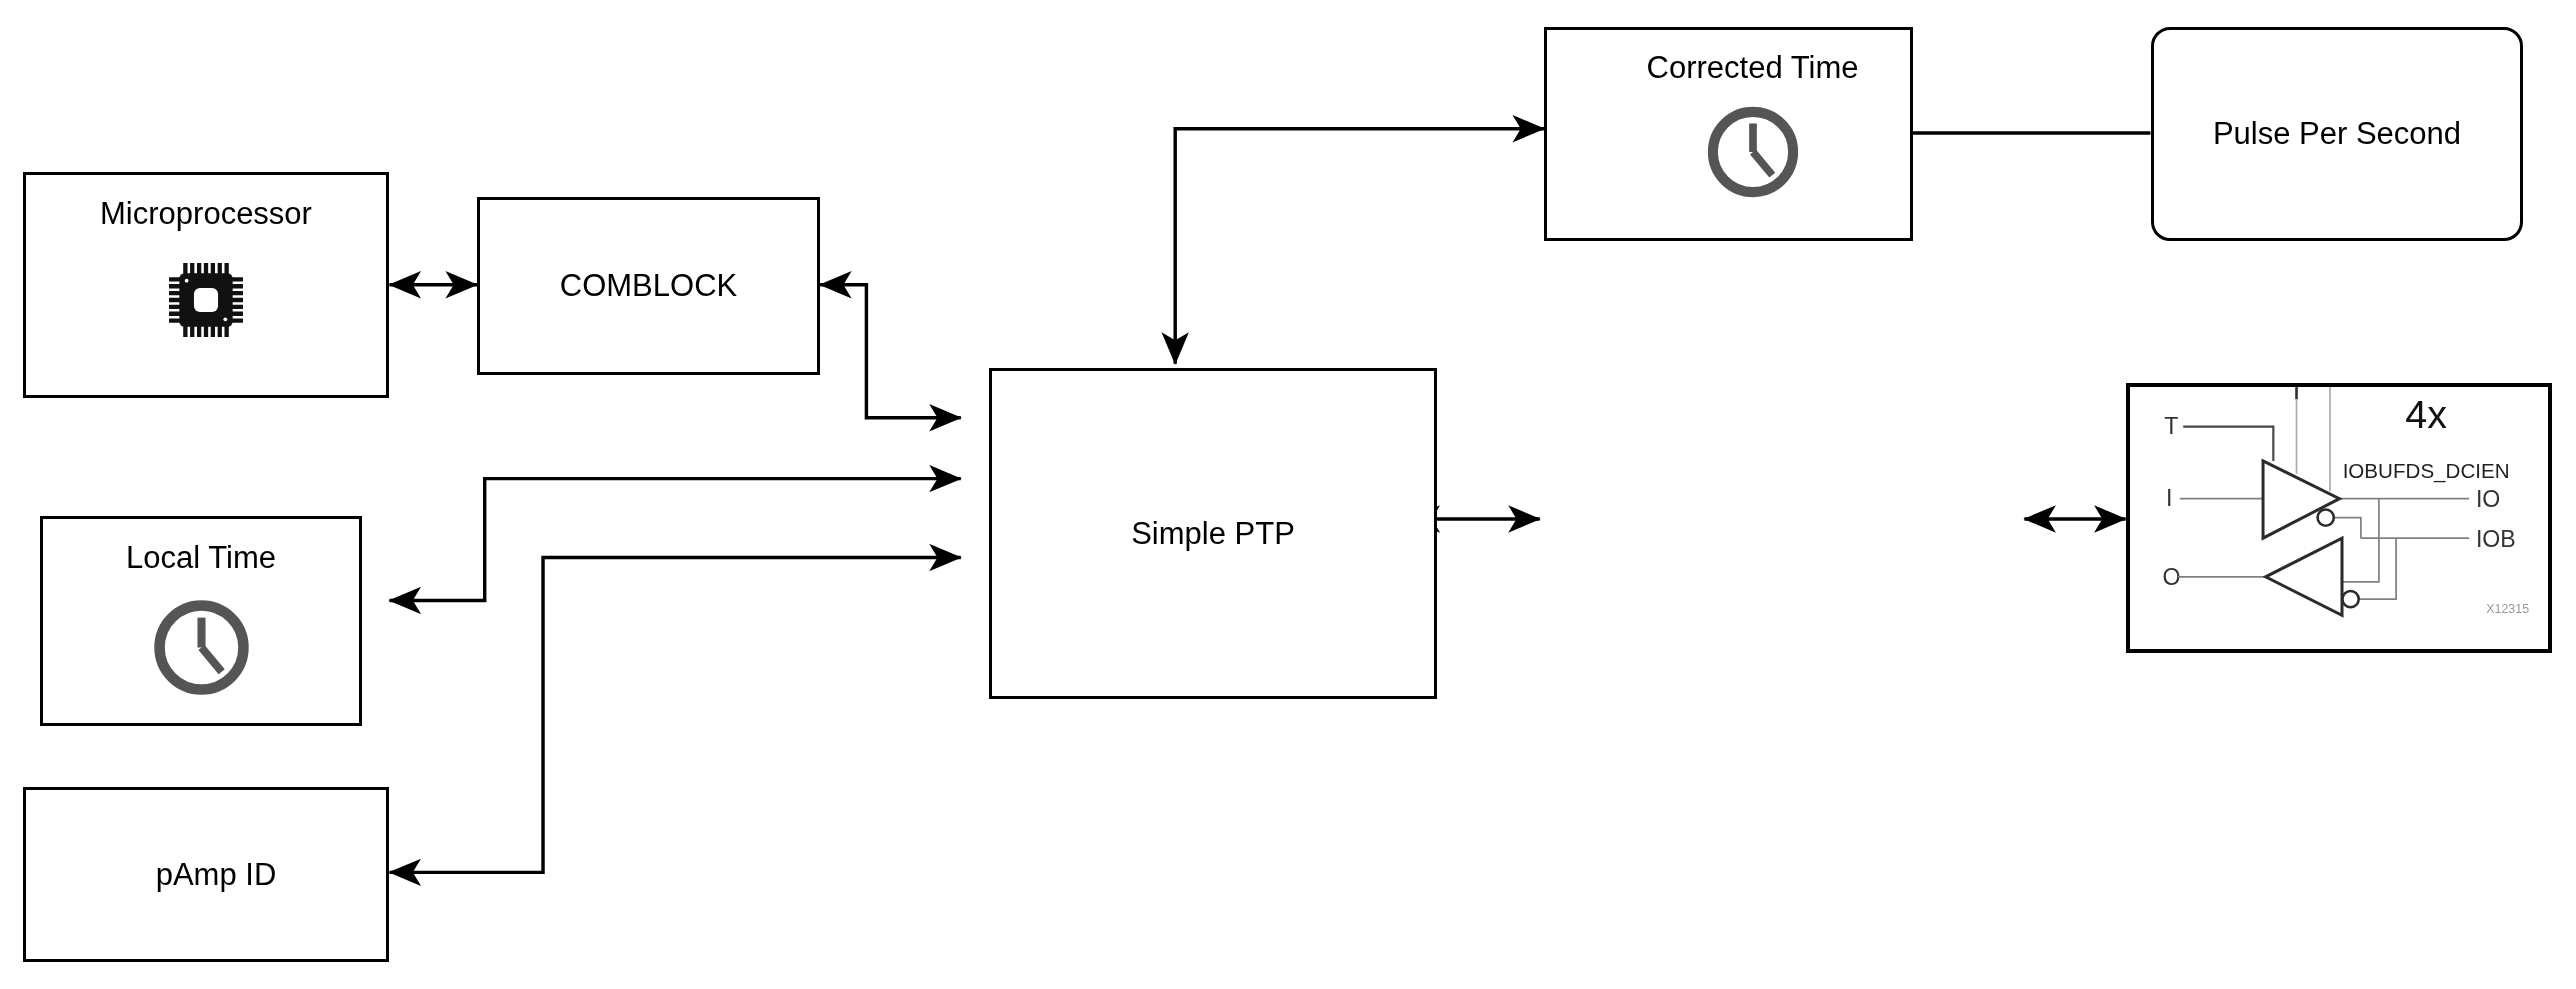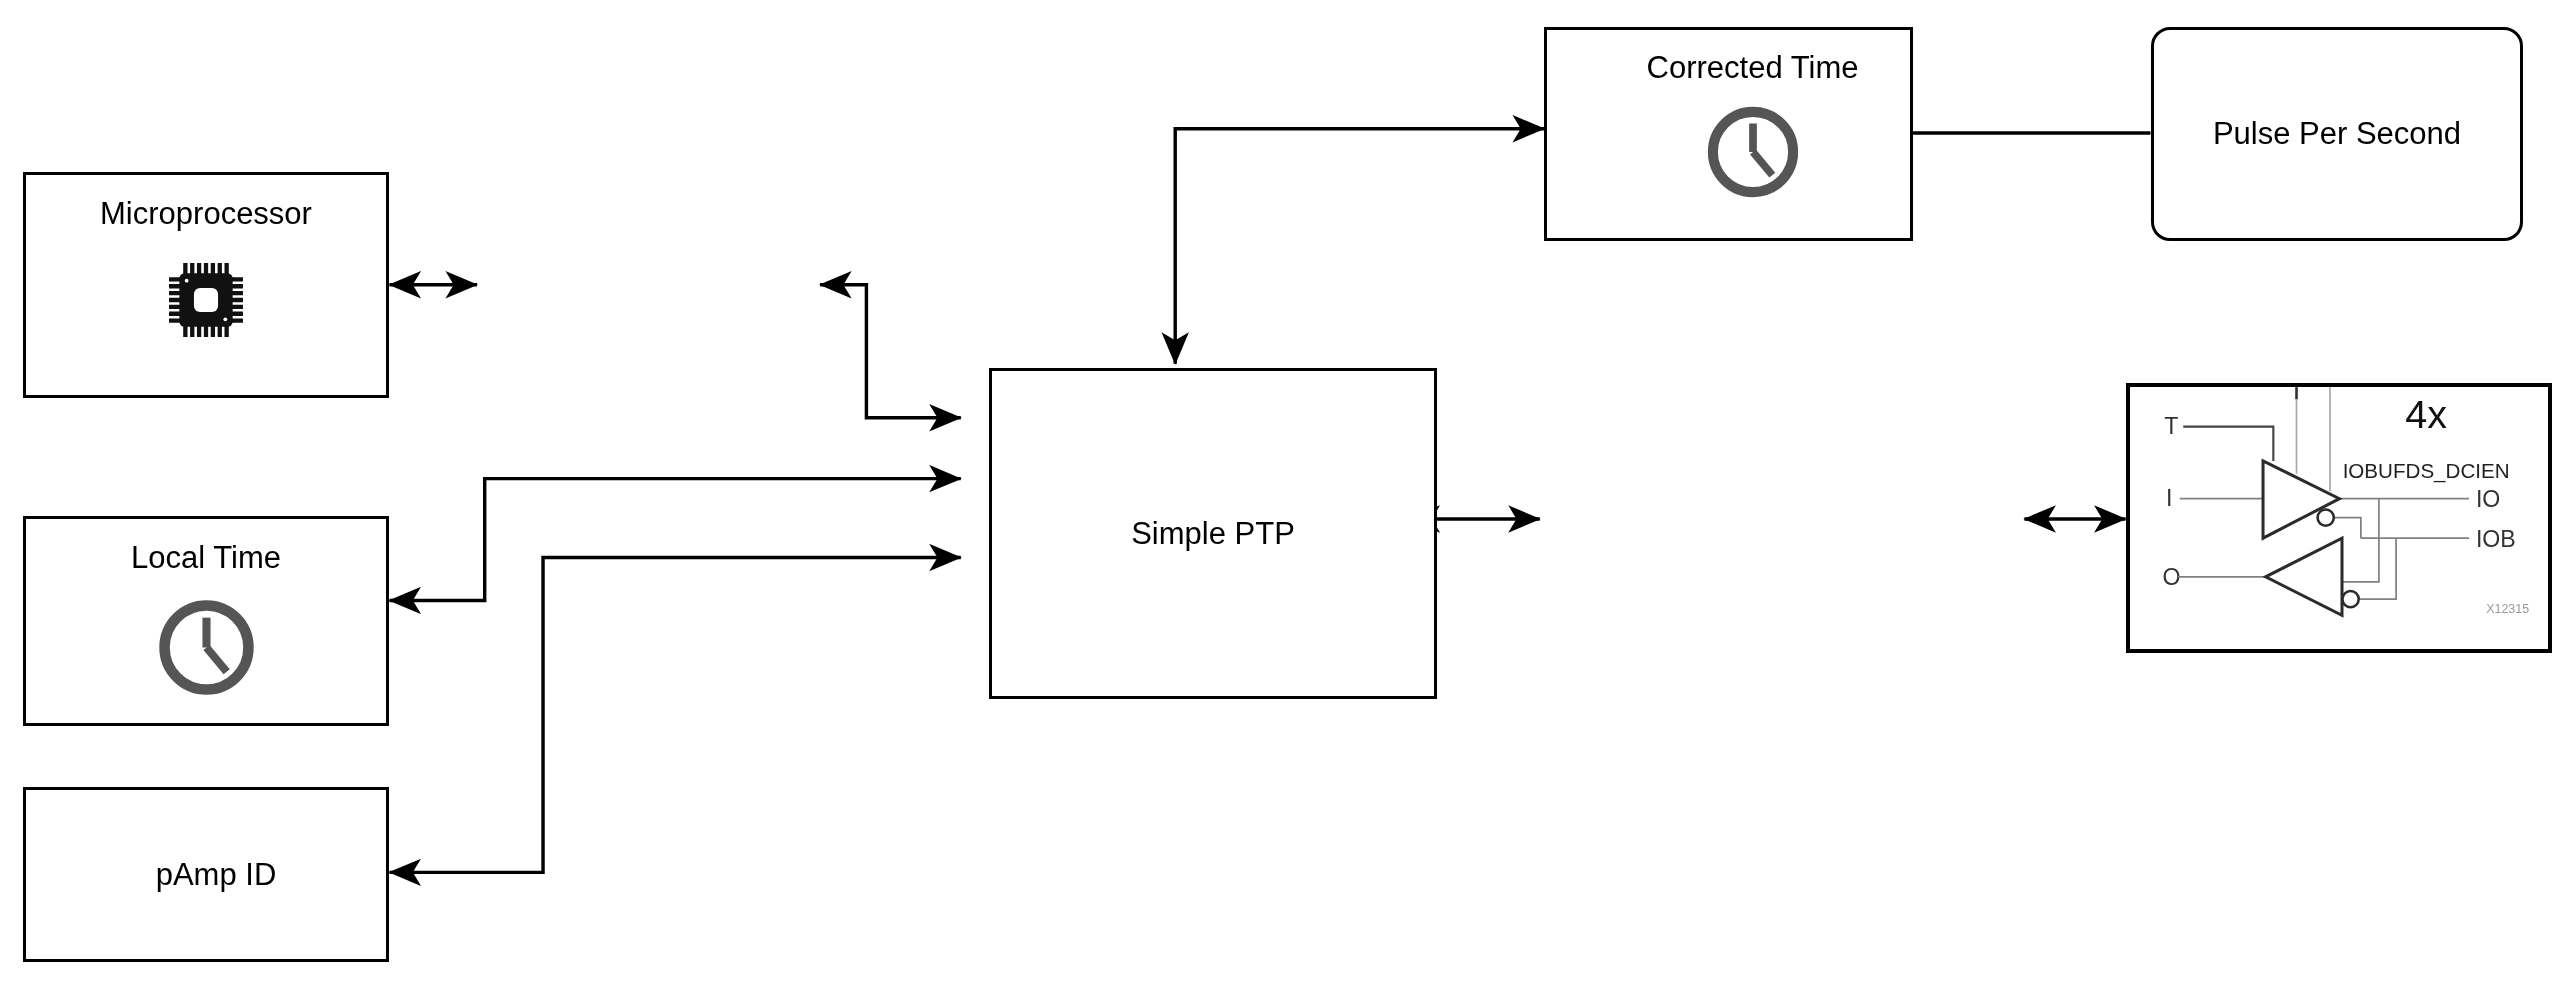--- a/index.html
+++ b/index.html
@@ -13,21 +13,21 @@
     box-sizing:border-box;display:flex;flex-direction:column;align-items:center;
   }
   .box.center{justify-content:center;}
   .box-label{
     font-size:31px;color:#000;line-height:1.15;white-space:nowrap;
   }
   .top-label{margin-top:20.6px;}
   
   #b-micro {left:23px;  top:172px; width:366px; height:226px;}
   #b-comb  {left:477px; top:197px; width:343px; height:178px;}
-  #b-local {left:23px;  top:516px; width:366px; height:210px;}
+  #b-local {left:40px;  top:516px; width:322px; height:210px;}
   #b-pamp  {left:23px;  top:787px; width:366px; height:175px;padding-left:20px;}
   #b-ptp   {left:961px;top:368px; width:448px; height:331px;margin-left:28px;}
   #b-corr  {left:1544px;top:26.6px;  width:369px; height:214px;padding-left:48px;}
   #b-pps   {left:2151px;top:26.6px;  width:372px; height:214px;border-radius:19px;}
   #b-hvibni{left:1540px;top:377px; width:485px; height:292px;}
   #b-iobuf {left:2126px;top:383px; width:426px; height:270px;border-width:4.3px;
             display:block;padding:0;}
   .chip-wrap{margin-top:26px;}
   .clock-wrap{margin-top:12px;}
   #b-local .clock-wrap{margin-top:15.4px;}
@@ -66,20 +66,23 @@
           <path d="M79 26H93 M79 34H93 M79 42H93 M79 50H93 M79 58H93 M79 66H93 M79 74H93"></path>
         </g>
         <rect x="19" y="19" width="62" height="62" rx="6" fill="#111"></rect>
         <rect x="36" y="36" width="28" height="28" rx="7" fill="#fff"></rect>
         <circle cx="27.5" cy="27.5" r="2.2" fill="#fff"></circle>
         <circle cx="72.5" cy="72.5" r="2.2" fill="#fff"></circle>
       </svg>
     </span>
   </div>
 
+  <div class="box center" id="b-comb">
+    <span class="box-label">COMBLOCK</span>
+  </div>
 
   <div class="box" id="b-local">
     <span class="box-label top-label">Local Time</span>
     <span class="clock-wrap">
       <svg width="113" height="113" viewBox="0 0 140 140">
         <circle cx="70" cy="70" r="52" fill="none" stroke="#555" stroke-width="13"></circle>
         <path d="M70 70 V 33" stroke="#555" stroke-width="10" fill="none"></path>
         <path d="M70 70 L 95 100" stroke="#555" stroke-width="10" fill="none"></path>
       </svg>
     </span>

